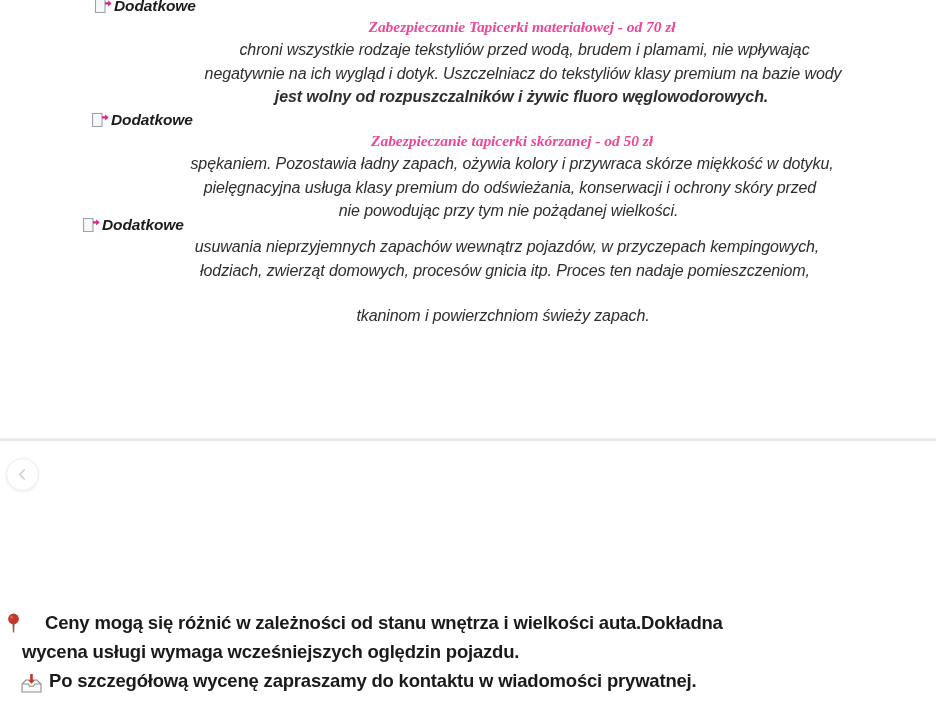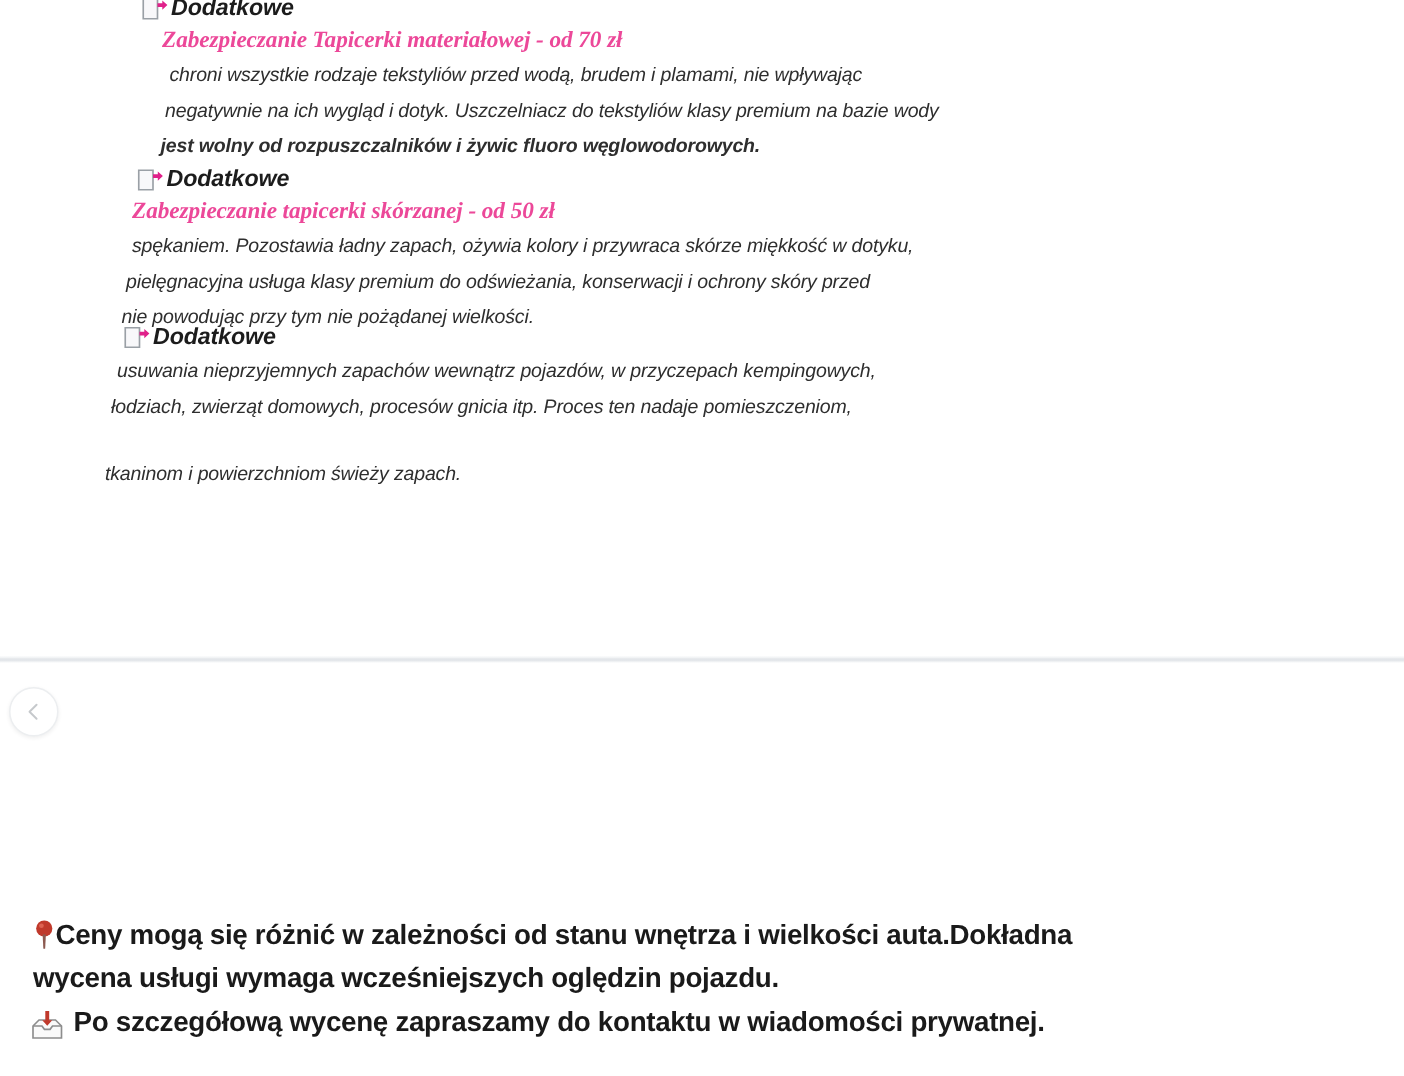--- a/index.html
+++ b/index.html
@@ -20,20 +20,21 @@
 
   
   .content-pane {
     position: absolute;
     left: 0;
     top: 0;
     width: 936px;
     height: 437px;
     background: #ffffff;
     overflow: hidden;
+    text-align: center;
   }
 
   .service-block {
     position: absolute;
     left: 0;
     width: 936px;
   }
 
   .svc-1 { top: -4px; }
   .svc-2 { top: 110px; }
@@ -75,21 +76,21 @@
     letter-spacing: -0.05px;
     white-space: nowrap;
     line-height: 22px;
     font-family: Liberation Serif, serif;
   }
   .svc-1 .svc-title { padding-left: 108px; }
   .svc-2 .svc-title { padding-left: 88px; }
   .svc-3 .svc-title { padding-left: 78px; }
 
   .svc-body {
-    font-size: 13px;
+    font-size: 16px;
     font-style: italic;
     font-weight: 500;
     color: #2e2e2e;
     line-height: 23.5px;
     letter-spacing: -0.1px;
   }
   .svc-body .ln { white-space: nowrap; display: block; }
 
   .svc-1 .svc-body { padding-left: 113px; }
   .svc-1 .svc-body .ln:nth-child(2) { padding-left: -2px; margin-left: -3px; }
@@ -151,21 +152,21 @@
   .note-line {
     display: flex;
     align-items: flex-start;
     font-size: 18.5px;
     font-weight: bold;
     color: #1a1a1a;
     line-height: 29px;
     letter-spacing: -0.2px;
     white-space: nowrap;
   }
-  .note-line-1 { padding-left: 22px; }
+  .note-line-1 { padding-left: 6px; gap: 24px; }
   .note-line-2 { padding-left: 22px; }
   .note-line-3 { padding-left: 20px; }
 
   .pin-icon { width: 15px; height: 22px; margin-top: 5px; flex: 0 0 auto; }
   .tray-icon { width: 23px; height: 21px; margin-top: 7px; margin-right: 6px; flex: 0 0 auto; }
 
   .note-text { display: inline-block; }
 </style>
 </head>
 <body>

